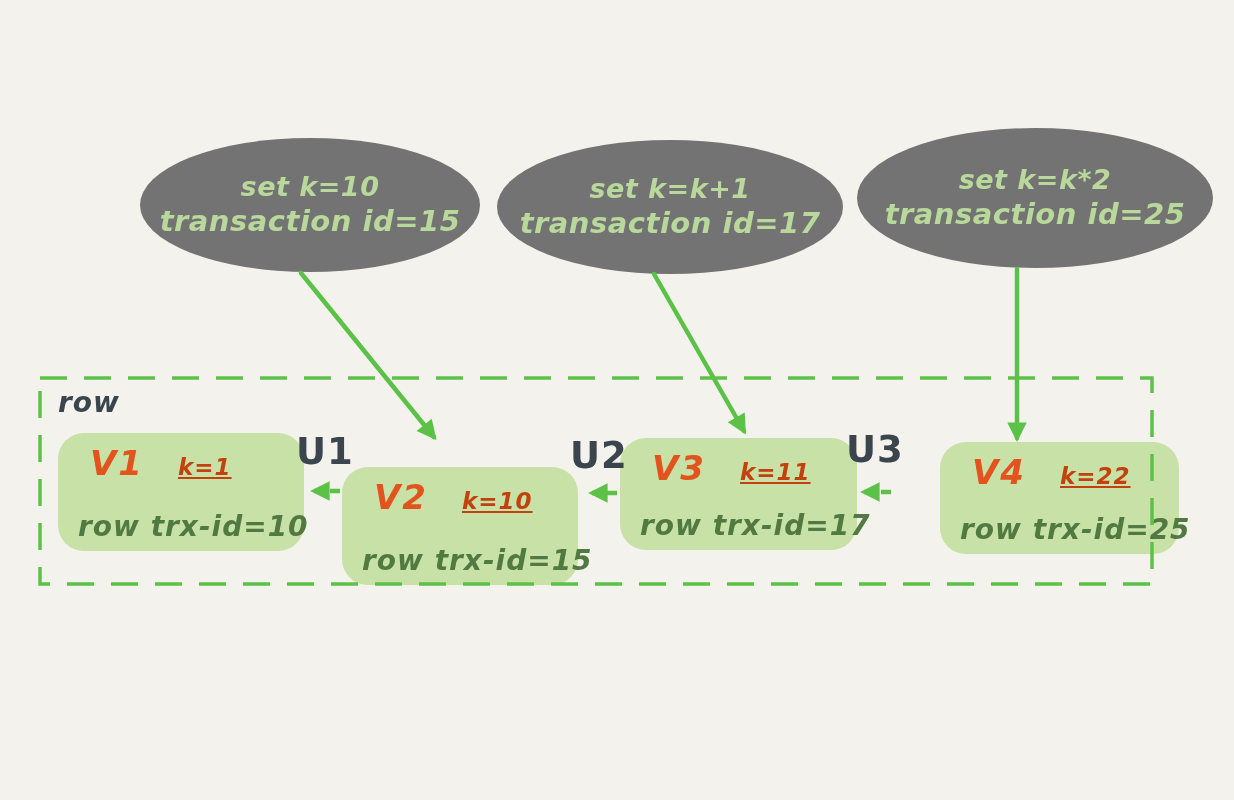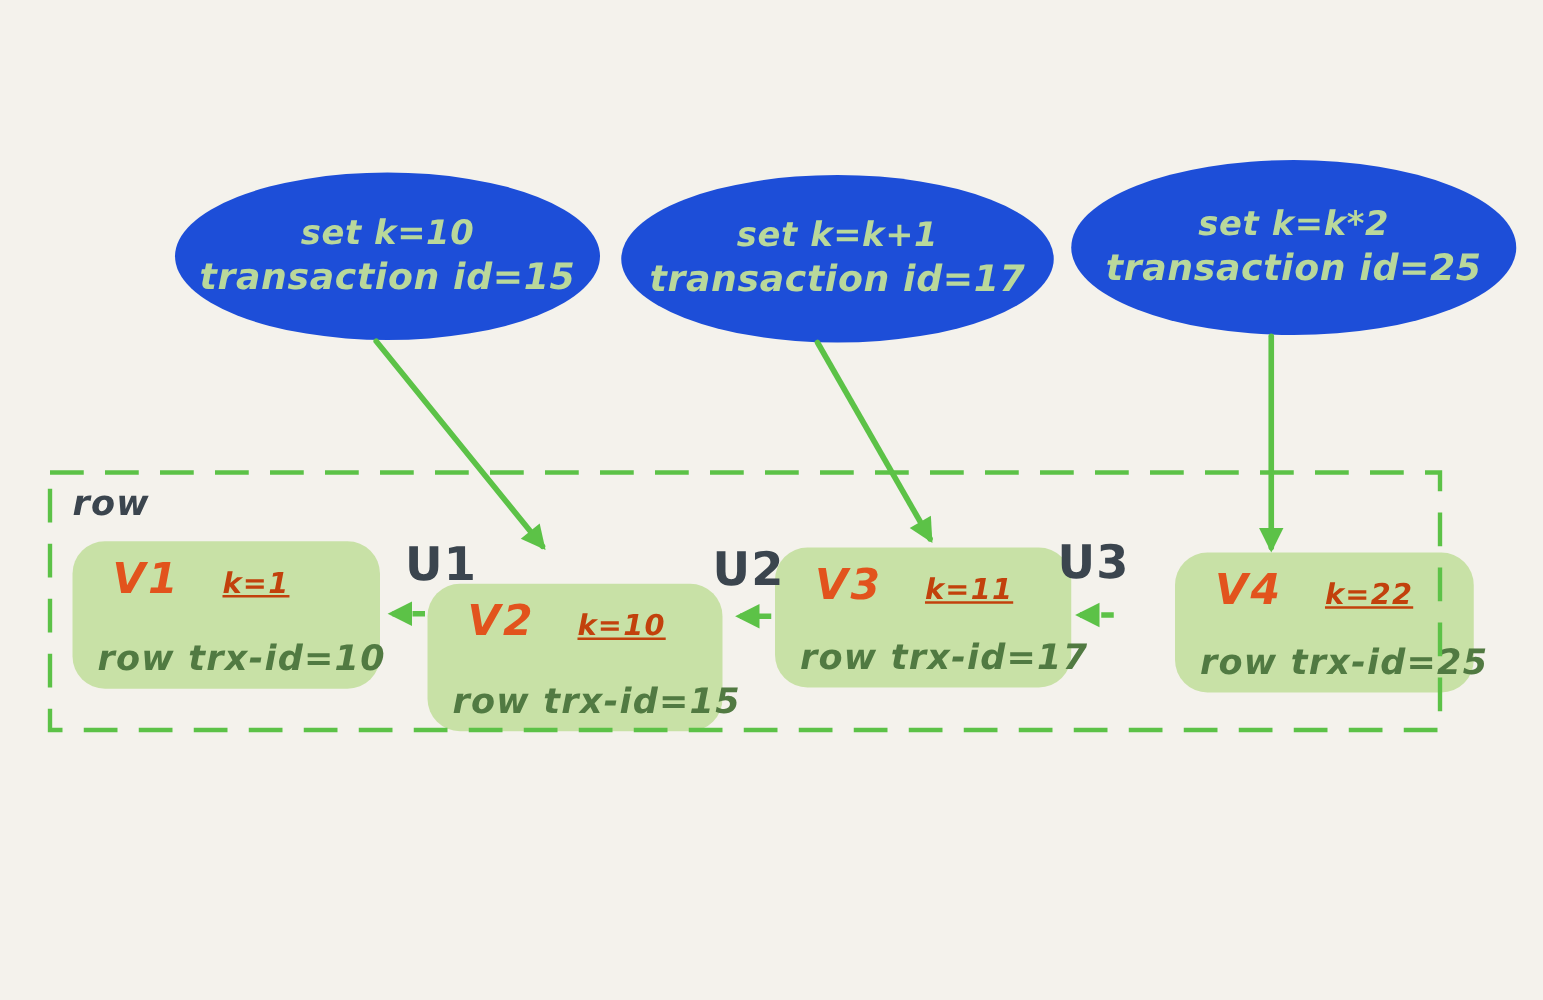--- a/index.html
+++ b/index.html
@@ -11,21 +11,21 @@
   .canvas {
     position: relative;
     width: 1234px;
     height: 800px;
     background: #f4f2ec;
     overflow: hidden;
   }
   
   .txn-ellipse {
     position: absolute;
-    background: #1d4ed8;
+    background: #737373;
     border-radius: 50%;
     display: flex;
     flex-direction: column;
     align-items: center;
     justify-content: center;
     color: #b9d89b;
     font-style: italic;
     font-weight: bold;
     text-align: center;
     letter-spacing: 0.5px;
@@ -107,21 +107,21 @@
 
   
   .undo-label {
     position: absolute;
     color: #3b454e;
     font-size: 37px;
     font-weight: bold;
     z-index: 2;
     letter-spacing: 1px;
   }
-  #u1 { left: 296px; top: 430px; margin-left: 28px; }
+  #u1 { left: 296px; top: 430px; }
   #u2 { left: 570px; top: 434px; }
   #u3 { left: 846px; top: 428px; text-align: center; }
 </style>
 </head>
 <body>
 
 <div class="canvas">
 
   <div class="txn-ellipse" id="txn-1">
     <span class="op-line">set k=10</span>

